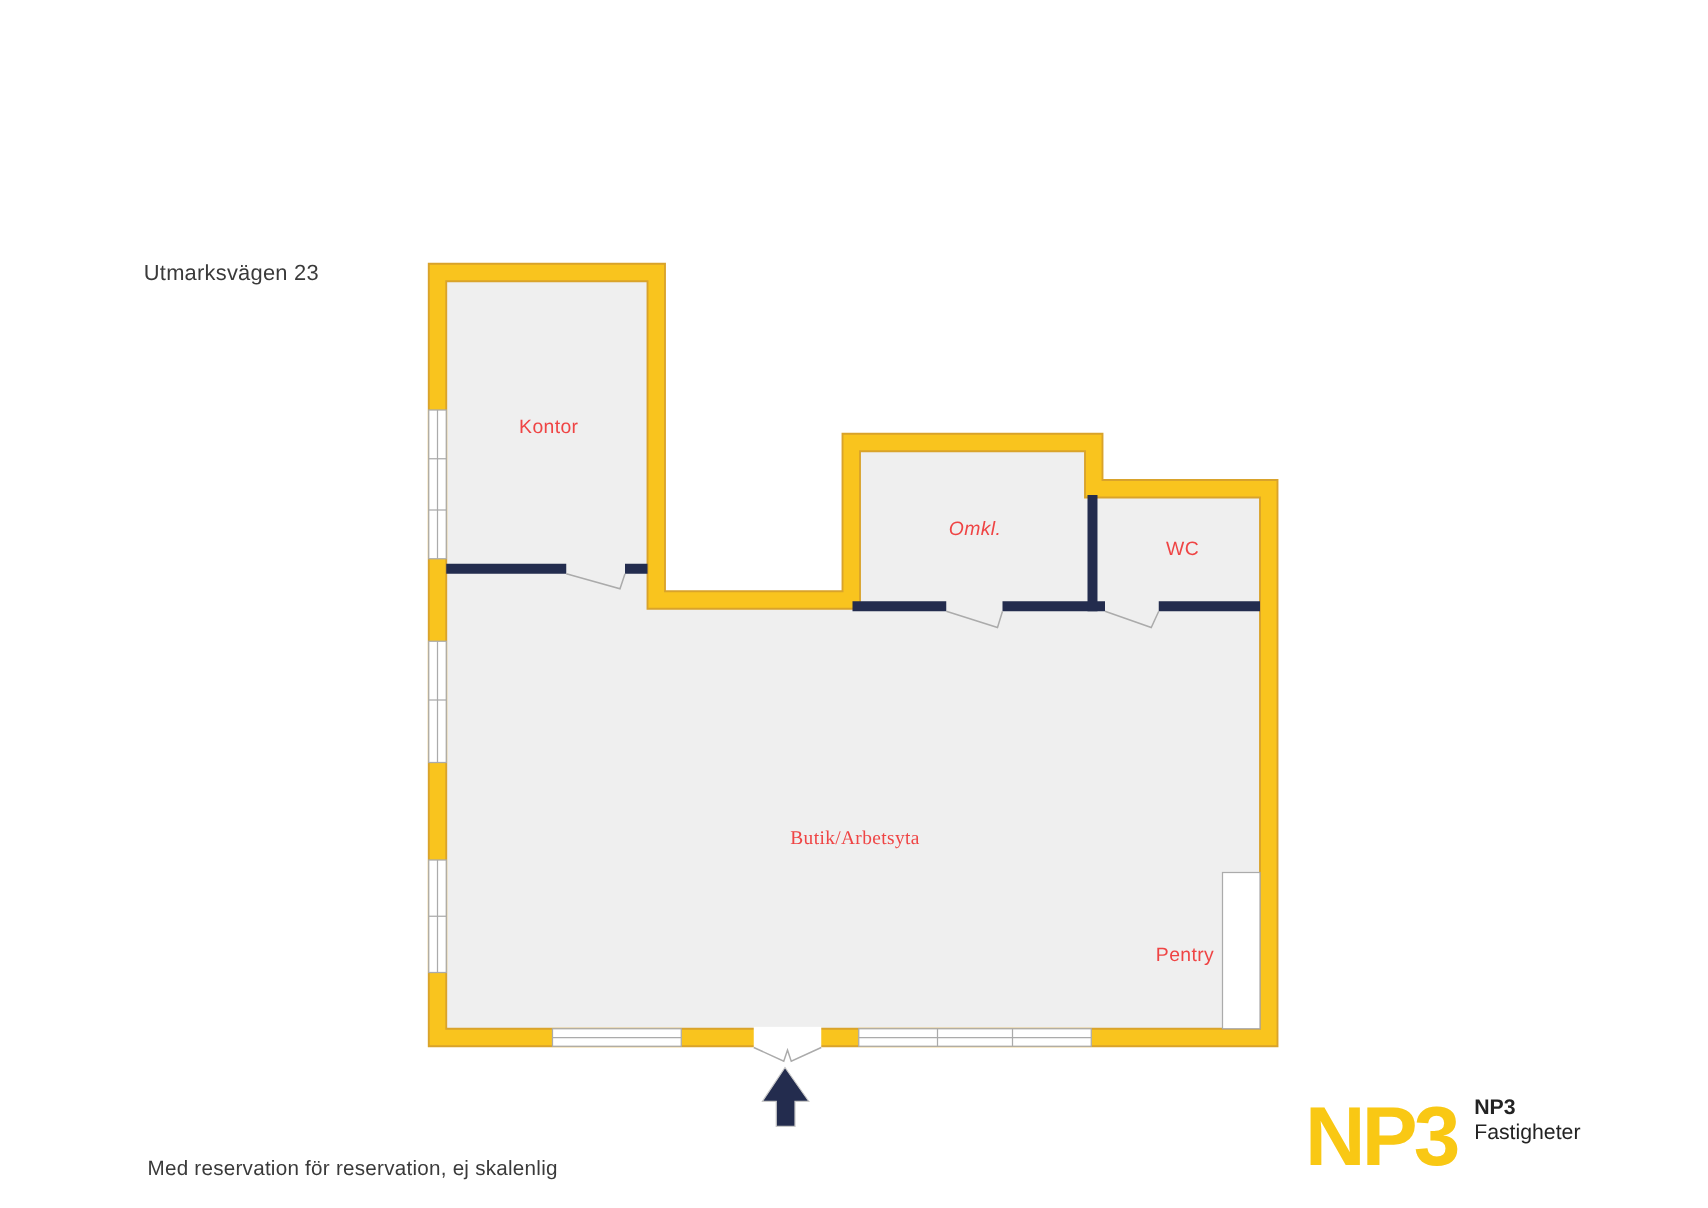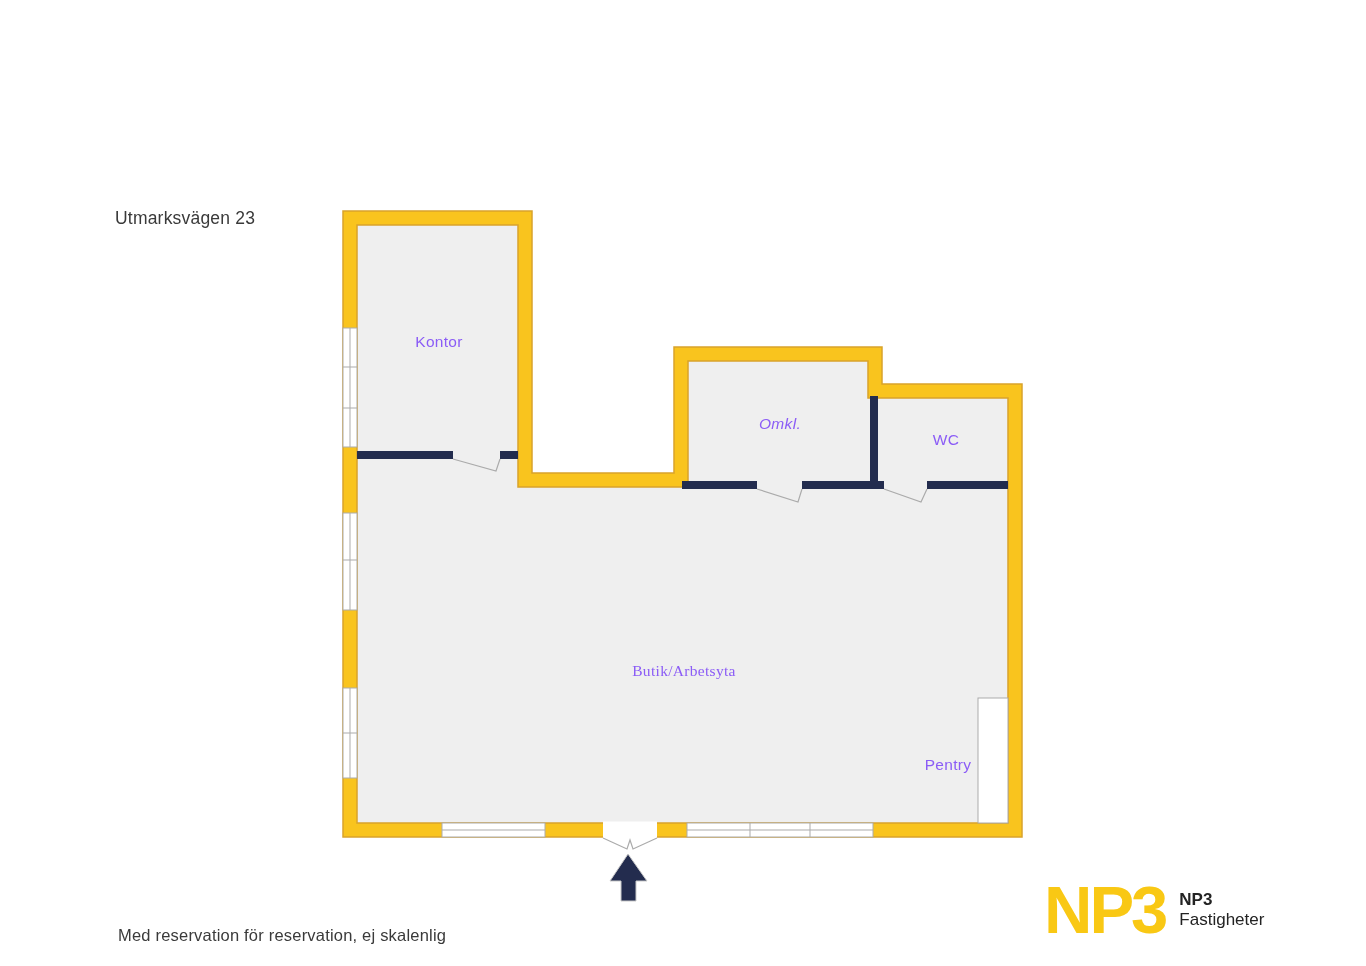--- a/index.html
+++ b/index.html
@@ -24,21 +24,21 @@
   }
   .txt {
     position: absolute;
     color: #3b3b3b;
     white-space: nowrap;
   }
   .room-label {
     transform: translate(-50%, -50%);
     font-size: 15.5px;
     letter-spacing: 0.3px;
-    color: #8b5cf6;
+    color: #ef4444;
   }
   #plan-title {
     left: 115px;
     top: 171px;
     font-size: 17.5px;
     letter-spacing: 0.2px;
     color: #3a3a3a;
     margin-top: 37px;
   }
   #disclaimer {
@@ -46,21 +46,21 @@
     top: 926px;
     font-size: 16.5px;
     letter-spacing: 0.2px;
     color: #3a3a3a;
   }
   #logo {
     position: absolute;
     left: 1044px;
     top: 876px;
     display: flex;
-    align-items: center;
+    align-items: flex-start;
   }
   #logo-wordmark {
     font-size: 67px;
     font-weight: 800;
     letter-spacing: -3px;
     color: #f9c814;
     line-height: 1;
     font-family: "Liberation Sans", sans-serif;
   }
   #logo-text {

